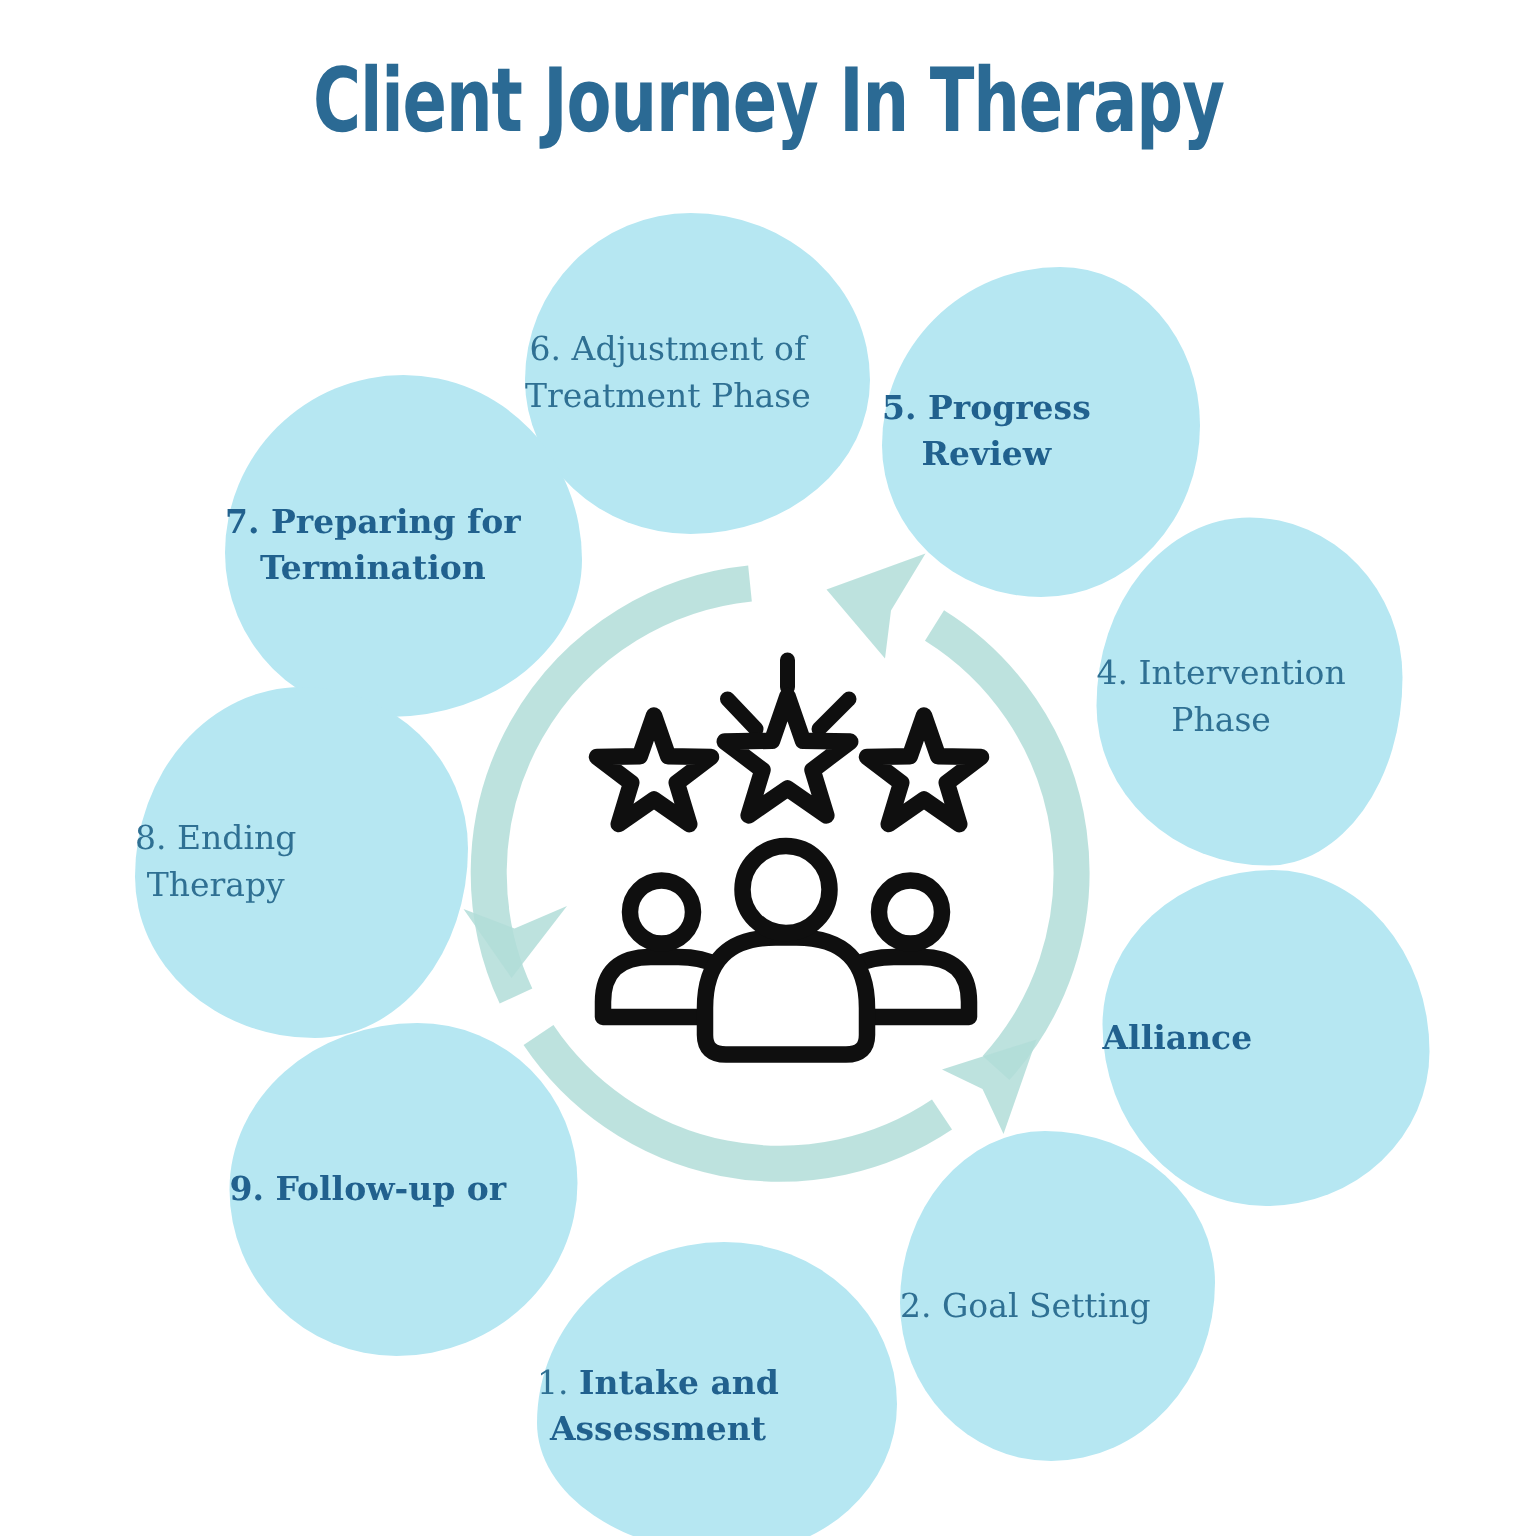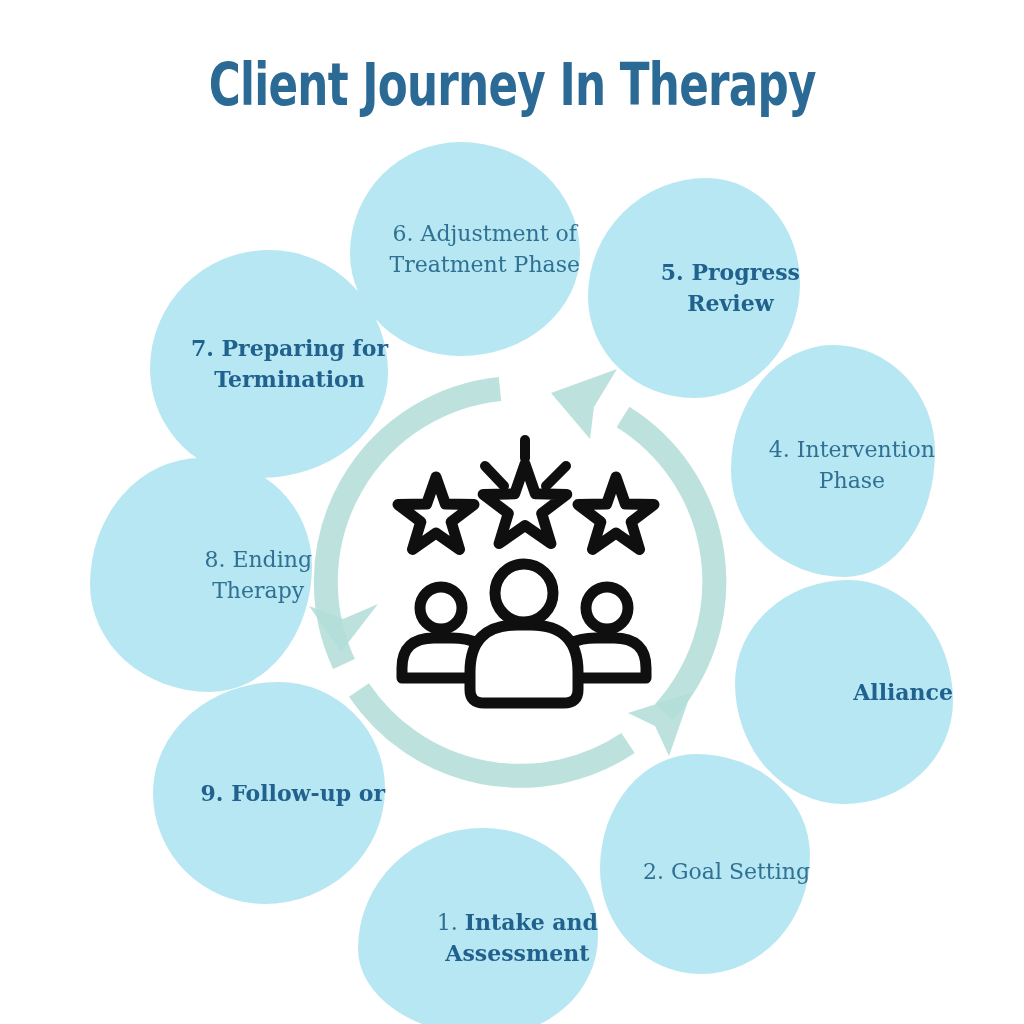--- a/index.html
+++ b/index.html
@@ -13,40 +13,40 @@
   *{margin:0;padding:0;box-sizing:border-box;}
   html,body{background:#ffffff;}
   .canvas{
     position:relative;
     width:1024px;height:1024px;
     background:#ffffff;
     overflow:hidden;
     font-family:"DejaVu Serif", serif;
   }
   .title-wrap{
-    position:absolute;left:0;right:0;top:50px;
+    position:absolute;left:0;right:0;top:32px;
     text-align:center;
   }
   .title{
     display:inline-block;
     font-family:"DejaVu Sans", sans-serif;
     font-weight:bold;
     font-size:59px;
     letter-spacing:-1px;
     color:var(--c-title);
     transform:scaleX(0.74);
     transform-origin:center;
     white-space:nowrap;
   }
   .bubble{
     position:absolute;
     background:var(--c-bubble);
     display:flex;
     align-items:center;
-    justify-content:flex-end;
+    justify-content:flex-start;
     text-align:center;
   }
   .bubble-text{
     font-size:22px;
     line-height:31px;
   }
   .txt-regular{color:var(--c-text);font-weight:normal;}
   .txt-bold{color:var(--c-text-bold);font-weight:bold;}
   .num-light{font-weight:normal;color:var(--c-text);}
 

